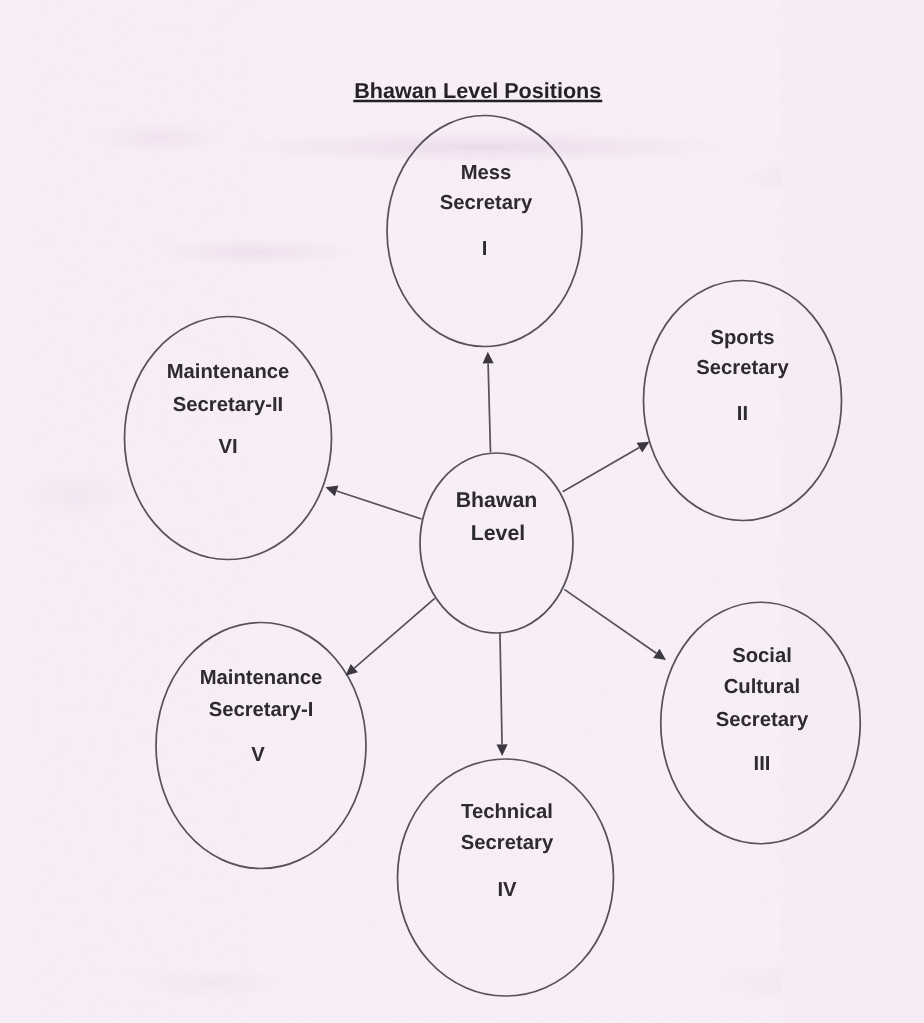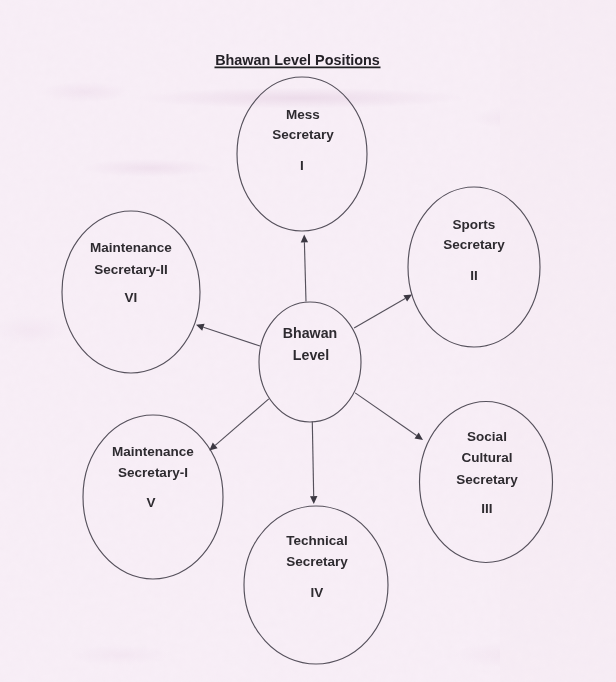--- a/index.html
+++ b/index.html
@@ -9,21 +9,21 @@
   #page{position:relative;width:500px;height:682px;
     background:
       radial-gradient(ellipse 220px 14px at 300px 98px, rgba(222,196,218,.45), rgba(222,196,218,0) 75%),
       radial-gradient(ellipse 90px 12px at 150px 168px, rgba(224,198,220,.35), rgba(224,198,220,0) 75%),
       radial-gradient(ellipse 70px 16px at 525px 118px, rgba(224,198,220,.30), rgba(224,198,220,0) 75%),
       radial-gradient(ellipse 60px 14px at 85px 92px,  rgba(226,200,222,.28), rgba(226,200,222,0) 75%),
       radial-gradient(ellipse 40px 30px at 590px 280px, rgba(228,202,224,.25), rgba(228,202,224,0) 75%),
       radial-gradient(ellipse 50px 20px at 30px 330px, rgba(228,202,224,.20), rgba(228,202,224,0) 75%),
       radial-gradient(ellipse 90px 18px at 520px 655px, rgba(226,200,222,.25), rgba(226,200,222,0) 75%),
       radial-gradient(ellipse 70px 14px at 120px 655px, rgba(228,202,224,.20), rgba(228,202,224,0) 75%),
-      #f8eff7;}
+      #f8eff7; margin-left: 21px;}
 </style>
 </head>
 <body>
 <div id="page">
 <svg width="616" height="682" viewBox="0 0 616 682" xmlns="http://www.w3.org/2000/svg">
   <defs>
     <filter id="soft" x="-5%" y="-5%" width="110%" height="110%">
       <feGaussianBlur stdDeviation="0.35"></feGaussianBlur>
     </filter>
     <filter id="grain" x="0%" y="0%" width="100%" height="100%">

